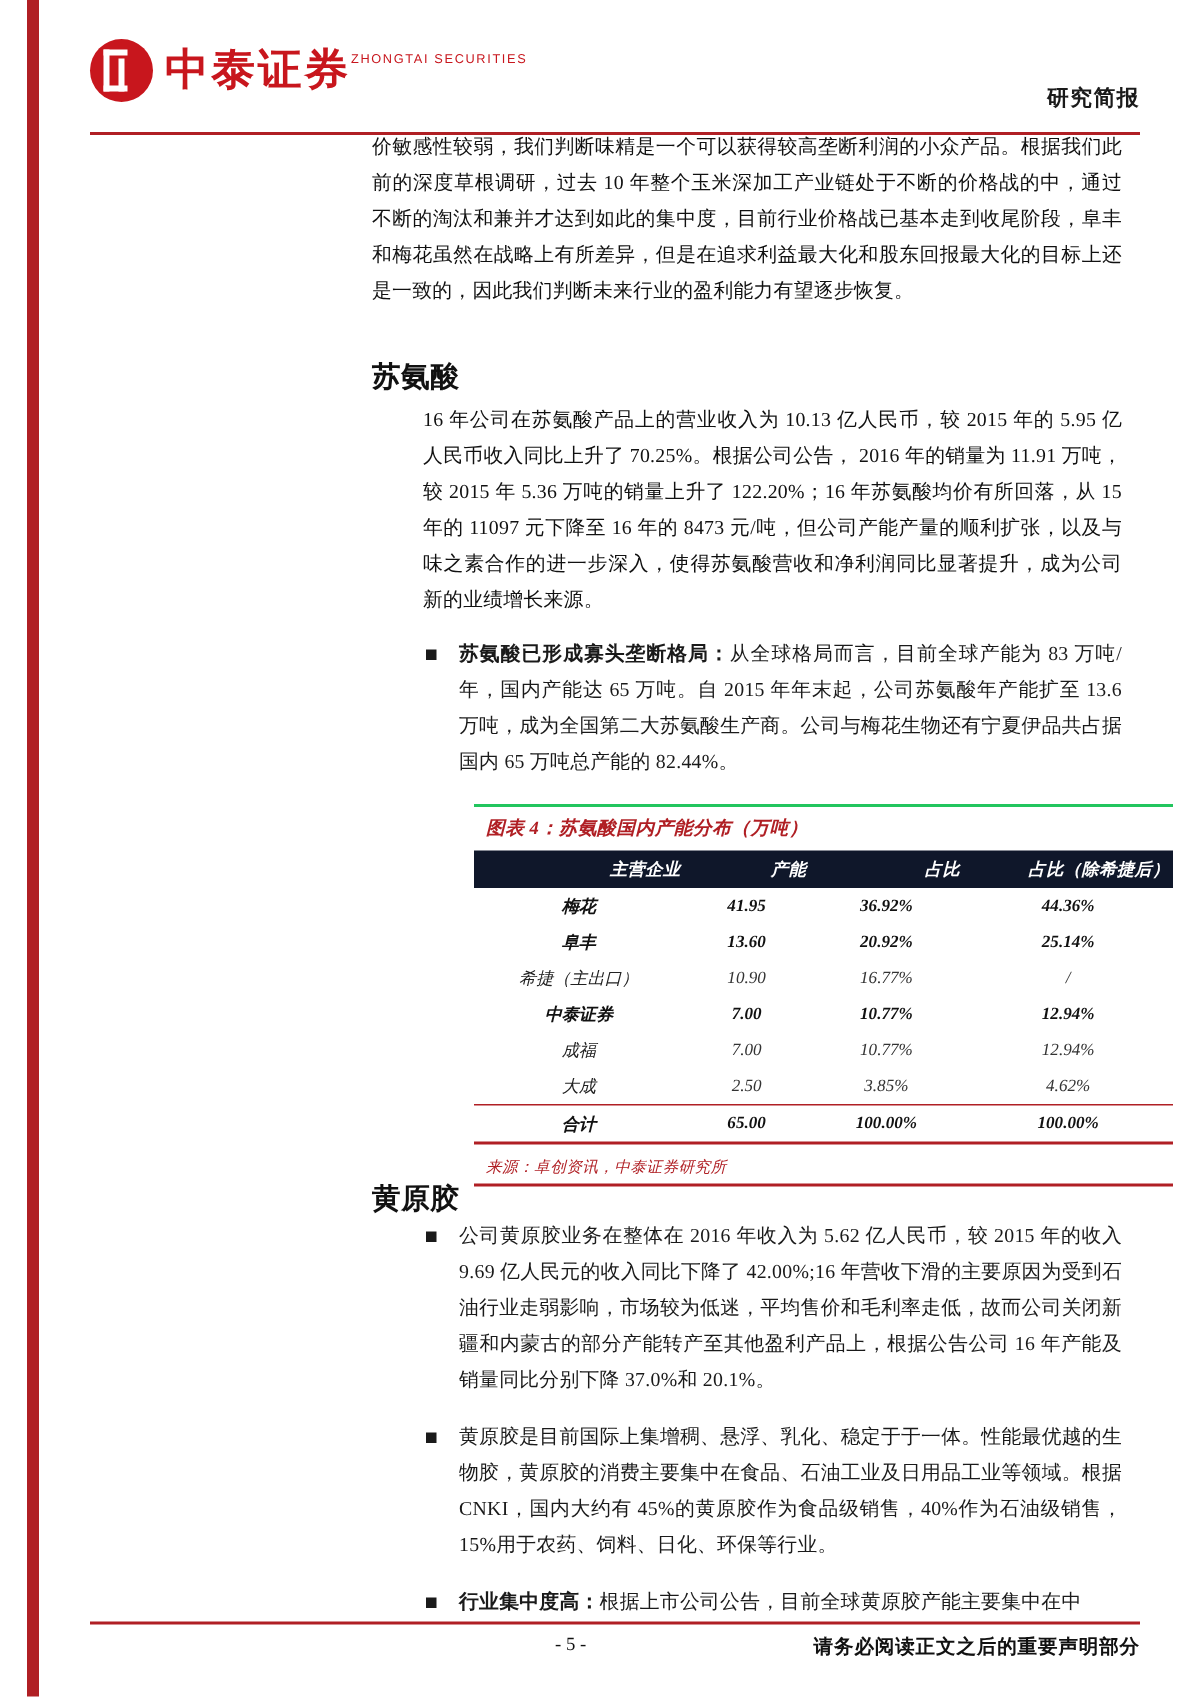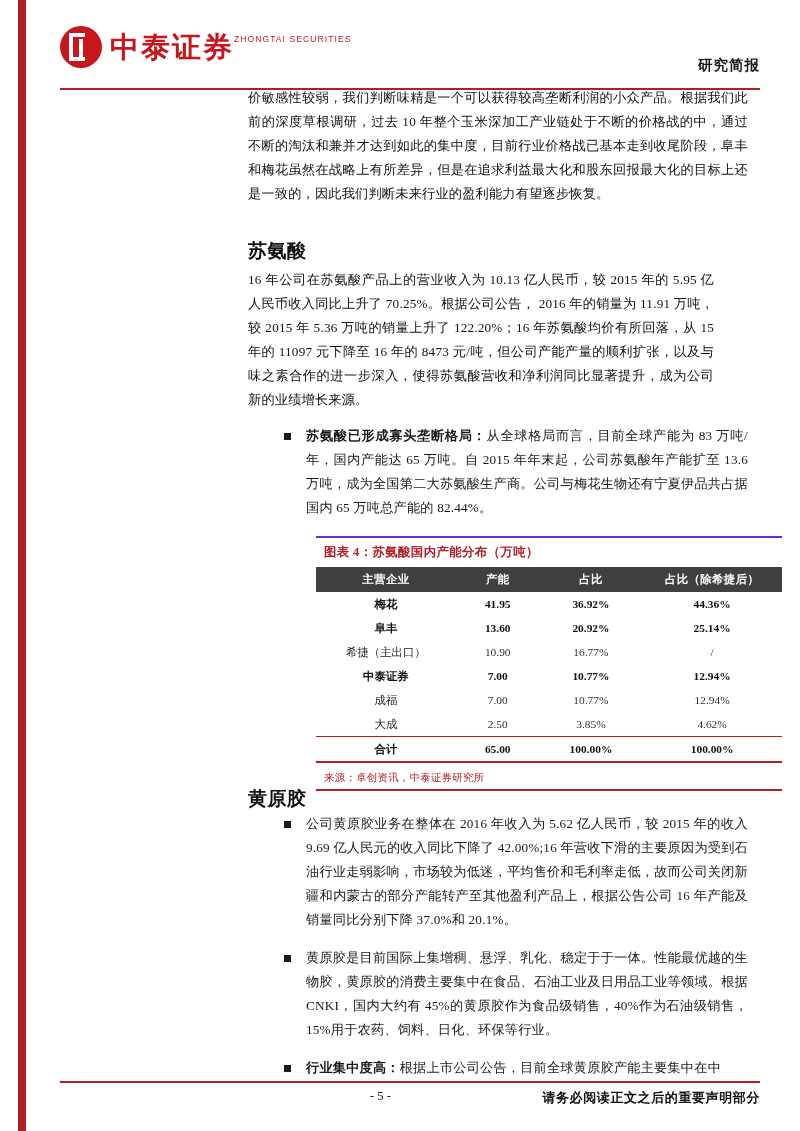--- a/index.html
+++ b/index.html
@@ -128,20 +128,21 @@
   }
   .section-head {
     position: absolute;
     left: 248px;
     font-size: 19px;
     font-weight: bold;
     color: #111111;
     letter-spacing: 0.5px;
   }
   .indent-block {
+    margin-left: 34px;
     width: 466px;
   }
   .bullet-item {
     position: relative;
     margin-left: 34px;
     width: 466px;
     padding-left: 24px;
     box-sizing: border-box;
     font-size: 13.2px;
     line-height: 1.82;
@@ -156,43 +157,44 @@
     height: 7px;
     background: #1a1a1a;
   }
   .bold {
     font-weight: bold;
   }
   
   .figure {
     margin-left: 34px;
     width: 466px;
-    border-top: 2px solid #6d28d9;
+    border-top: 2px solid #22c55e;
     border-bottom: 2px solid #b01f24;
     box-sizing: border-box;
     padding: 0;
+    font-style: italic;
   }
   .figure-title {
     font-size: 12.4px;
     font-weight: bold;
     color: #b01f24;
     padding: 6px 0 6px 8px;
     letter-spacing: 0.4px;
   }
   table.data {
     width: 100%;
     border-collapse: collapse;
     font-size: 11.6px;
   }
   table.data thead th {
-    background: #404040;
+    background: #0f172a;
     color: #ffffff;
     font-weight: bold;
     padding: 5px 2px;
-    text-align: center;
+    text-align: right;
     letter-spacing: 0.4px;
     font-size: 11.4px;
   }
   table.data tbody td {
     padding: 4.5px 2px;
     text-align: center;
     color: #333333;
     font-size: 11.4px;
   }
   table.data tbody tr td:first-child {

